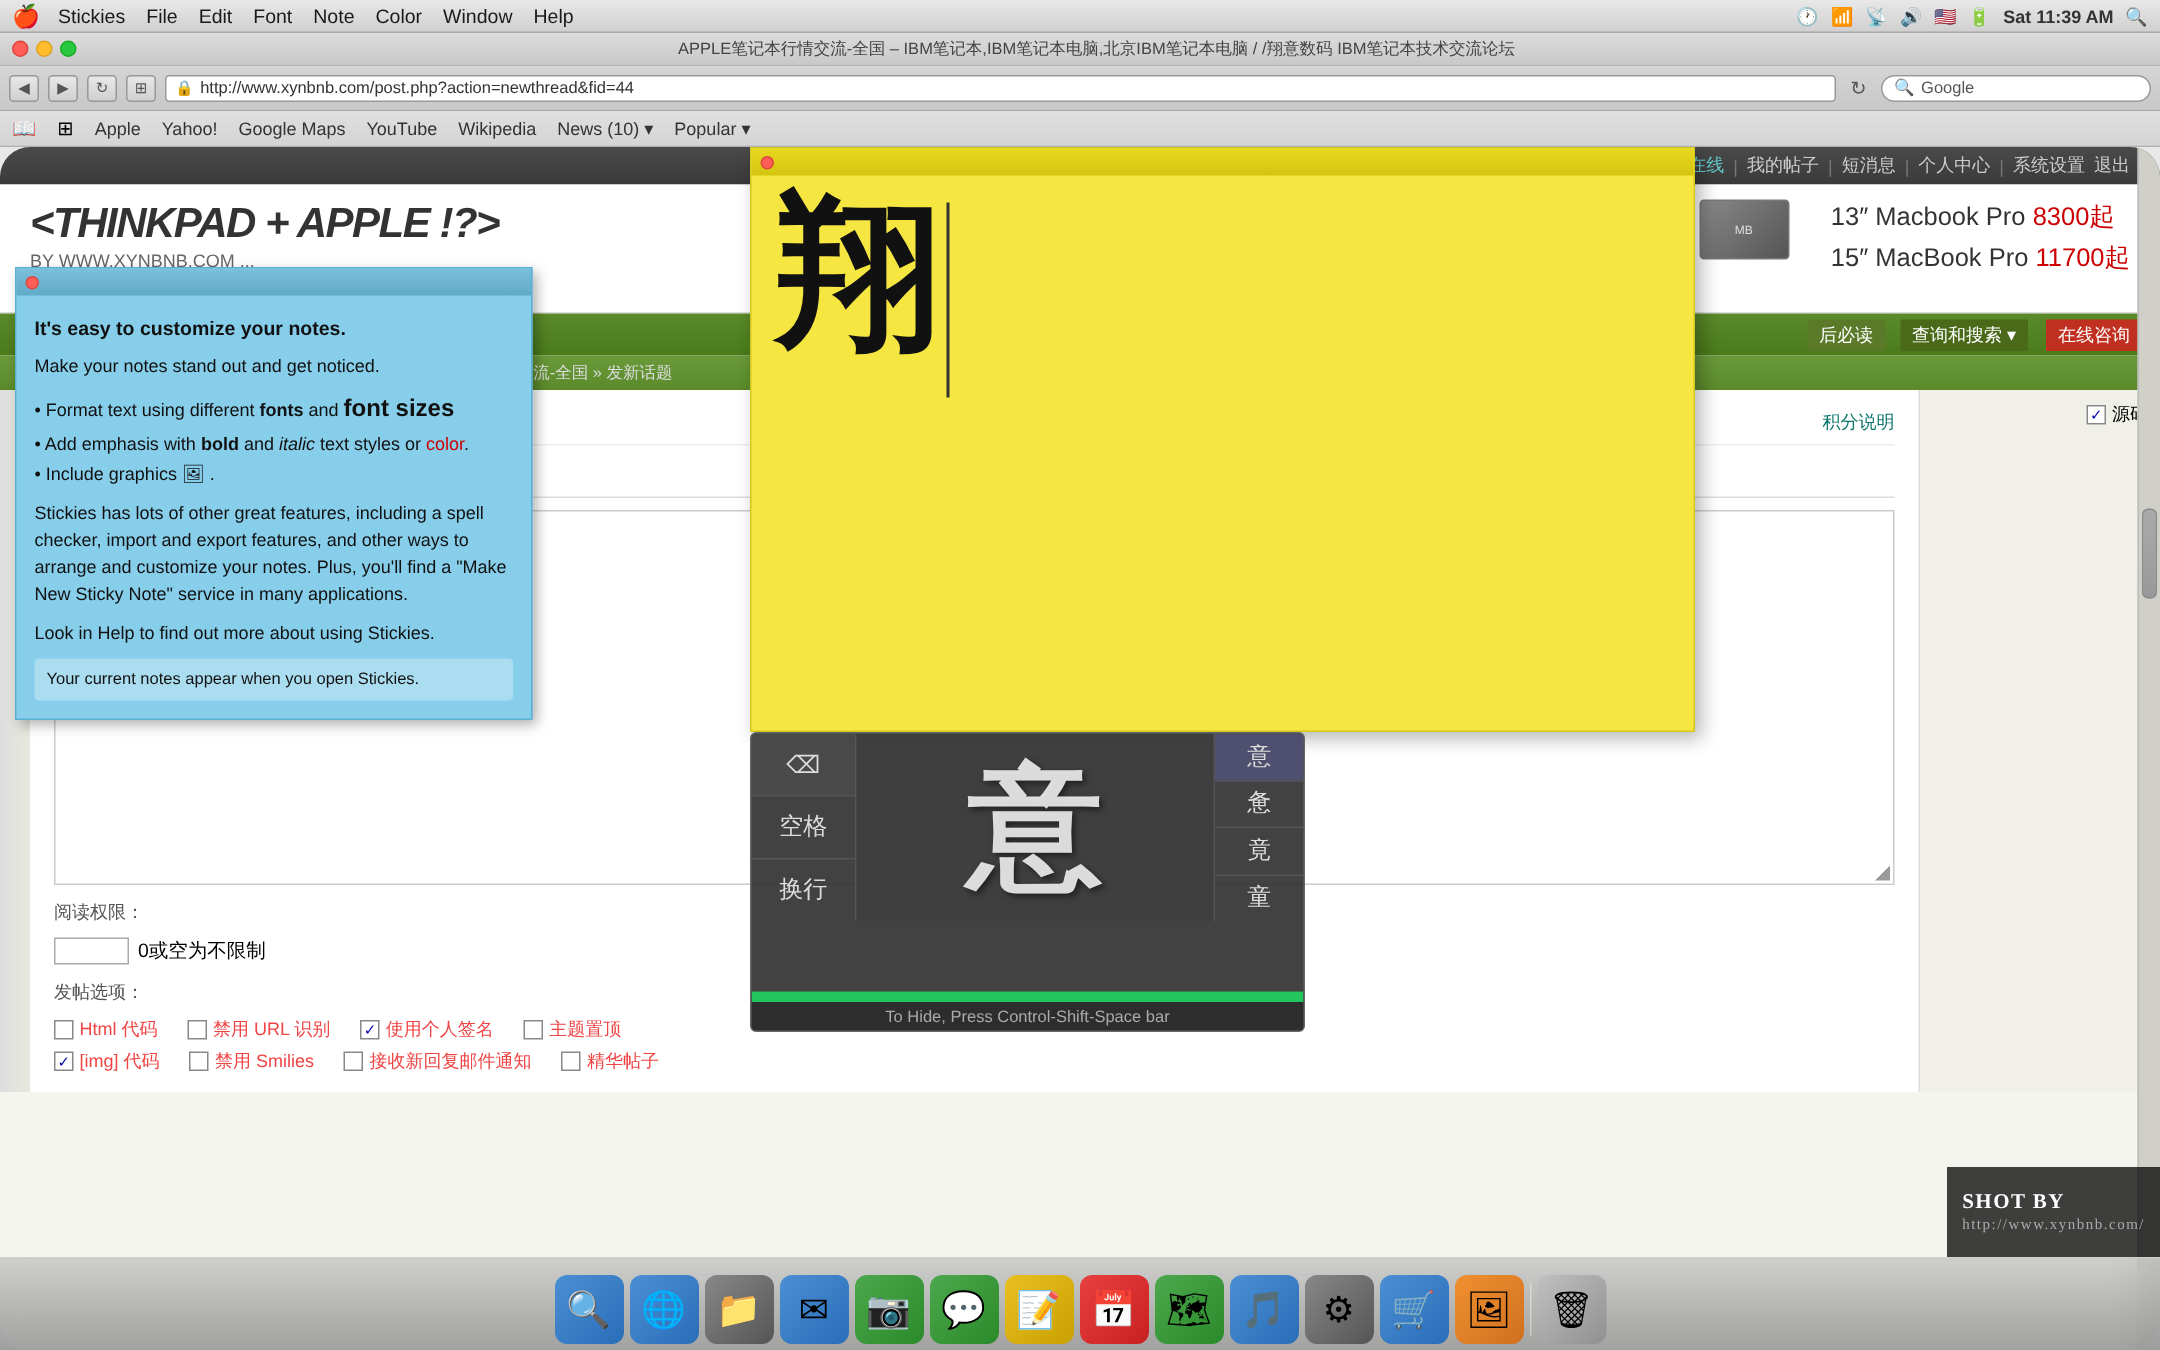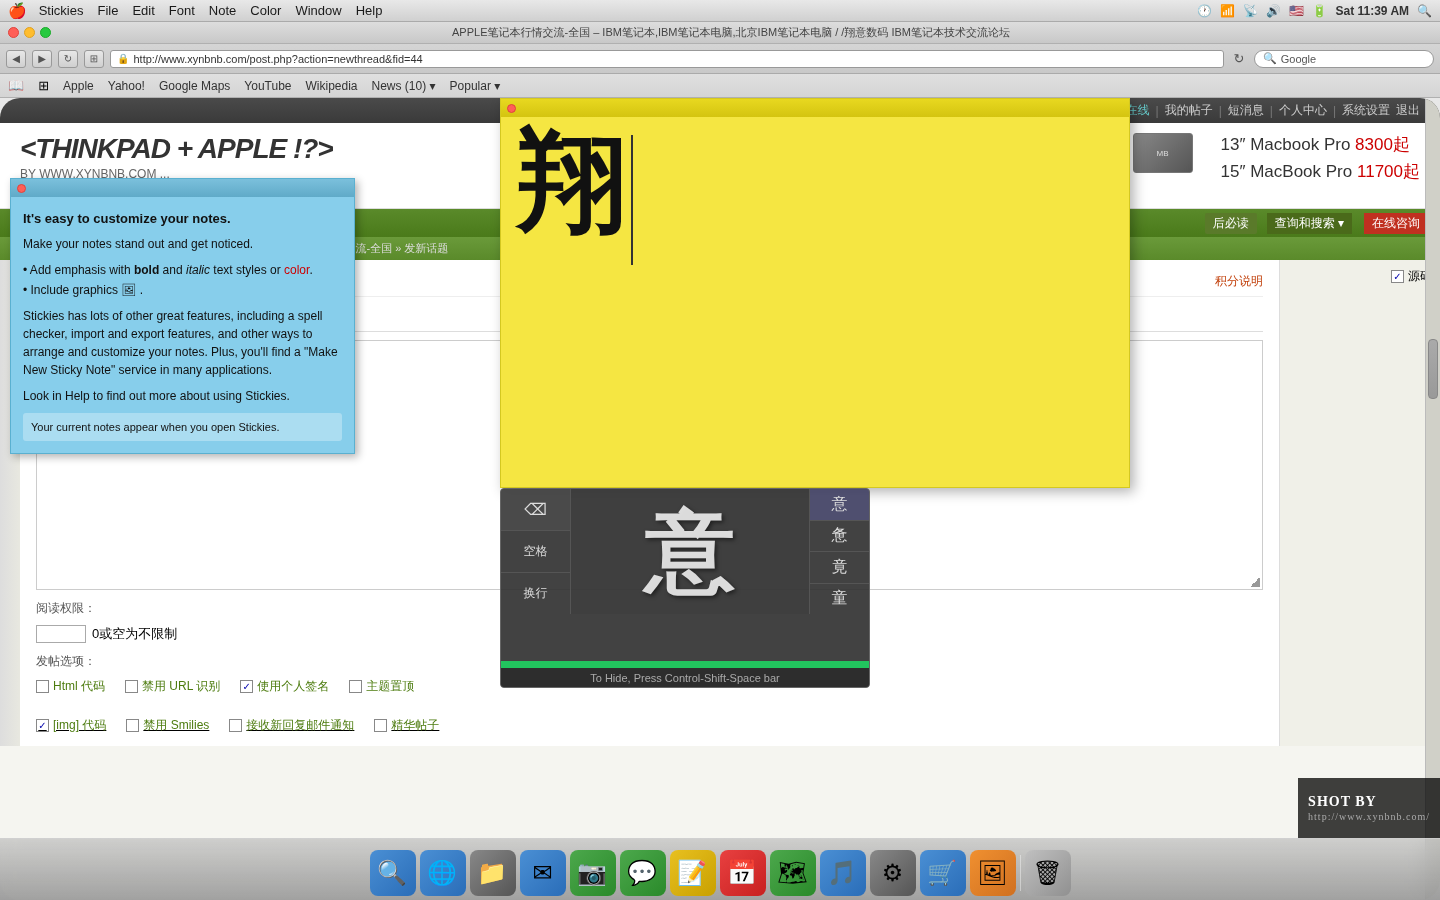--- a/index.html
+++ b/index.html
@@ -314,41 +314,41 @@
       padding-bottom: 6px;
       border-bottom: 1px solid #eee;
     }
     .post-title-label {
       font-size: 14px;
       font-weight: bold;
       color: #333;
     }
     .points-link {
       font-size: 12px;
-      color: #c2410c;
+      color: #0f766e;
     }
     .form-label {
       font-size: 12px;
       color: #555;
       margin-bottom: 4px;
     }
 
     
     .checkboxes-row {
       display: flex;
       gap: 20px;
       margin-top: 8px;
       flex-wrap: wrap;
     }
     .checkbox-item {
       display: flex;
       align-items: center;
       gap: 4px;
       font-size: 12px;
-      color: #4d7c0f;
+      color: #ef4444;
     }
     .checkbox-box {
       width: 13px;
       height: 13px;
       border: 1px solid #888;
       background: white;
       display: flex;
       align-items: center;
       justify-content: center;
       flex-shrink: 0;
@@ -512,21 +512,21 @@
       border-right: 1px solid #555;
     }
     .ime-btn {
       flex: 1;
       display: flex;
       align-items: center;
       justify-content: center;
       border-bottom: 1px solid #555;
       cursor: pointer;
       color: #ddd;
-      font-size: 12px;
+      font-size: 16px;
     }
     .ime-btn:last-child { border-bottom: none; }
     .ime-btn.backspace {
       background: rgba(80,80,80,0.6);
       font-size: 16px;
     }
     #ime-panel .ime-drawing-area {
       flex: 1;
       background: rgba(60,60,60,0.5);
       display: flex;
@@ -875,21 +875,21 @@
               </div>
               <div class="checkbox-item">
                 <div class="checkbox-box checked"></div>
                 <span>使用个人签名</span>
               </div>
               <div class="checkbox-item">
                 <div class="checkbox-box"></div>
                 <span>主题置顶</span>
               </div>
             </div>
-            <div class="checkboxes-row" style="margin-top:22px;text-decoration:underline;">
+            <div class="checkboxes-row" style="margin-top:4px;">
               <div class="checkbox-item">
                 <div class="checkbox-box checked"></div>
                 <span>[img] 代码</span>
               </div>
               <div class="checkbox-item">
                 <div class="checkbox-box"></div>
                 <span>禁用 Smilies</span>
               </div>
               <div class="checkbox-item">
                 <div class="checkbox-box"></div>
@@ -918,20 +918,21 @@
     </div>
 
     <div id="stickies-note">
       <div class="note-titlebar">
         <div class="traffic-light tl-close" style="width:9px;height:9px;"></div>
       </div>
       <div class="note-content">
         <div class="headline">It's easy to customize your notes.</div>
         <div class="subtext">Make your notes stand out and get noticed.</div>
         <div class="bullet-section">
+          <div class="bullet">• Format text using different <b>fonts</b> and <span style="font-size:16px;font-weight:bold;">font sizes</span></div>
           <div class="bullet">• Add emphasis with <b>bold</b> and <i>italic</i> text styles or <span style="color:#c00;">color</span>.</div>
           <div class="bullet">• Include graphics 🖼 .</div>
         </div>
         <div>Stickies has lots of other great features, including a spell checker, import and export features, and other ways to arrange and customize your notes. Plus, you'll find a "Make New Sticky Note" service in many applications.</div>
         <div class="footer-text">Look in Help to find out more about using Stickies.</div>
         <div class="current-notes">Your current notes appear when you open Stickies.</div>
       </div>
     </div>
 
     <div id="yellow-note">

